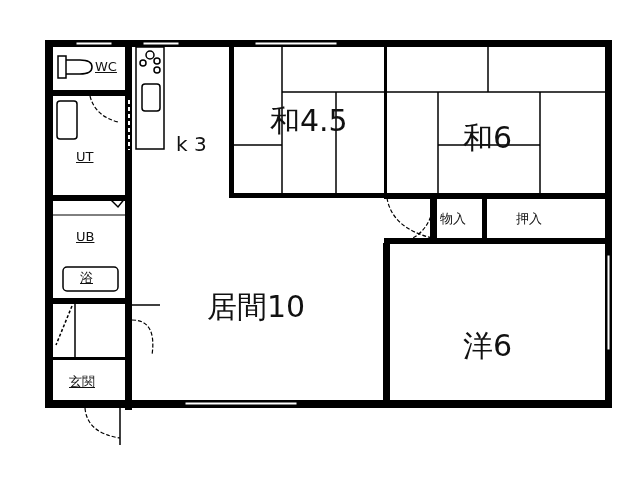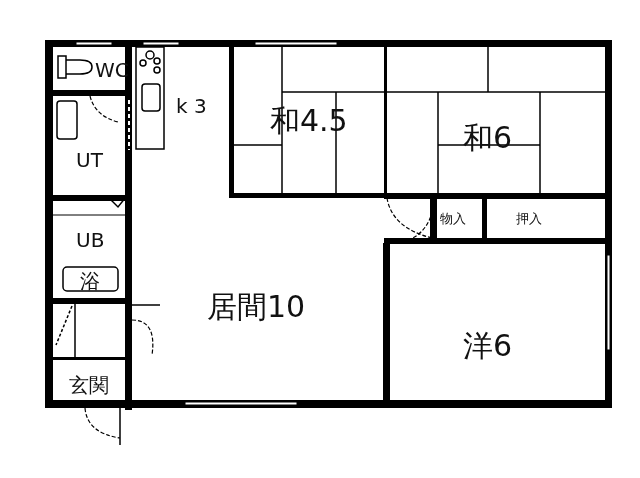--- a/index.html
+++ b/index.html
@@ -1,21 +1,21 @@
 <!DOCTYPE html>
 <html><head>
 <meta charset="utf-8">
 <style>
   html, body { margin:0; padding:0; background:#ffffff; }
   body { width:640px; height:478px; position:relative; overflow:hidden; font-family:"DejaVu Sans", sans-serif; }
   svg { position:absolute; left:0; top:0; }
   .lbl { position:absolute; color:#111; white-space:nowrap; line-height:1; }
   .big { font-size:30px; }
-  .mid { font-size:20px; }
-  .sm  { font-size:20px; }
+  .mid { font-size:20px;margin-top:38px; }
+  .sm  { font-size:13px;text-decoration:underline; }
   .xs  { font-size:13px;text-align:right; }
 </style>
 </head>
 <body>
 
 <svg width="640" height="478" viewBox="0 0 640 478">
 
   <g fill="#000">
     <rect x="45" y="40" width="567" height="7"></rect>
     <rect x="45" y="40" width="8" height="368"></rect>

